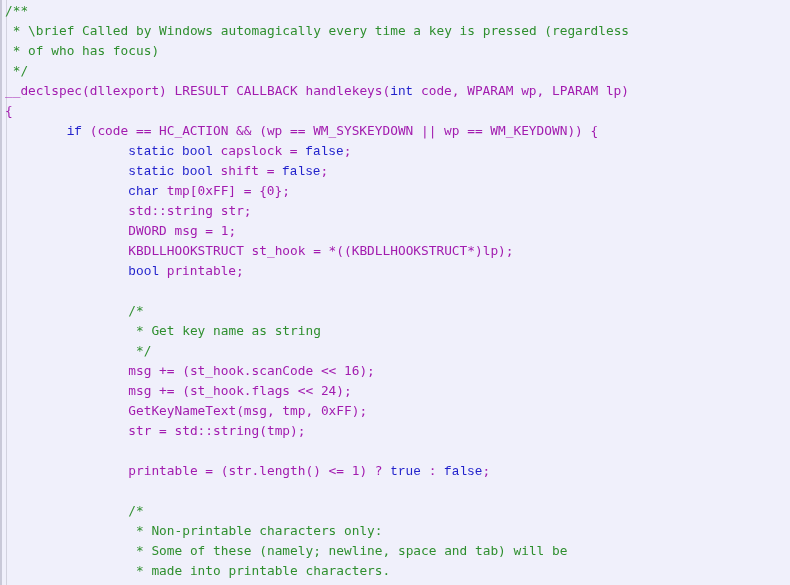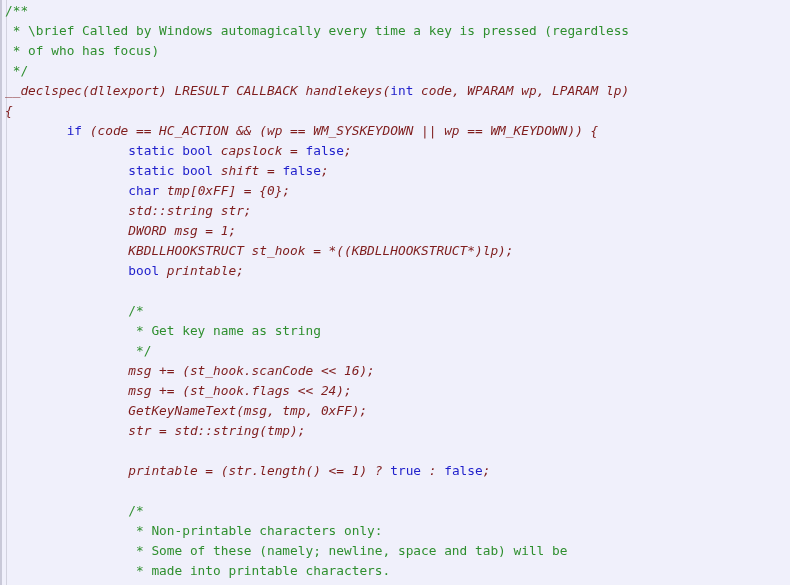--- a/index.html
+++ b/index.html
@@ -29,30 +29,30 @@
     color: #000000;
     -webkit-font-smoothing: none;
   }
   .ln {
     white-space: pre;
     height: 20px;
     display: block;
   }
   .tok-cmt   { color: #2f8f2f; }
   .tok-kw    { color: #2222cc; }
-  .tok-plain { color: #7f1d1d; font-style: italic; }
+  .tok-plain { color: #a21caf; }
   
   #gutter-rule {
     position: absolute;
     top: 0;
     left: 4px;
     width: 1px;
     height: 585px;
     background: #d2d2de;
   }
 </style>
-<style>.tok-cmt{color:#2f8f2f;}.tok-kw{color:#2222cc;}</style></head>
+<style>.tok-cmt{color:#2f8f2f;}.tok-kw{color:#2222cc;font-family:Liberation Mono, monospace;}</style></head>
 <body>
 
 <div id="code-view" style="background: rgb(240, 240, 251);">
   <div id="gutter-rule"></div>
   <div id="code-lines" style="font-size: 12.8px; line-height: 20px; color: rgb(0, 0, 0);"><span class="ln"><span class="tok-cmt">/**</span></span><span class="ln"><span class="tok-cmt"> * \brief Called by Windows automagically every time a key is pressed (regardless</span></span><span class="ln"><span class="tok-cmt"> * of who has focus)</span></span><span class="ln"><span class="tok-cmt"> */</span></span><span class="ln"><span class="tok-plain">__declspec(dllexport) LRESULT CALLBACK handlekeys(</span><span class="tok-kw">int</span><span class="tok-plain"> code, WPARAM wp, LPARAM lp)</span></span><span class="ln"><span class="tok-plain">{</span></span><span class="ln"><span class="tok-plain">        </span><span class="tok-kw">if</span><span class="tok-plain"> (code == HC_ACTION &amp;&amp; (wp == WM_SYSKEYDOWN || wp == WM_KEYDOWN)) {</span></span><span class="ln"><span class="tok-plain">                </span><span class="tok-kw">static bool</span><span class="tok-plain"> capslock = </span><span class="tok-kw">false</span><span class="tok-plain">;</span></span><span class="ln"><span class="tok-plain">                </span><span class="tok-kw">static bool</span><span class="tok-plain"> shift = </span><span class="tok-kw">false</span><span class="tok-plain">;</span></span><span class="ln"><span class="tok-plain">                </span><span class="tok-kw">char</span><span class="tok-plain"> tmp[0xFF] = {0};</span></span><span class="ln"><span class="tok-plain">                std::string str;</span></span><span class="ln"><span class="tok-plain">                DWORD msg = 1;</span></span><span class="ln"><span class="tok-plain">                KBDLLHOOKSTRUCT st_hook = *((KBDLLHOOKSTRUCT*)lp);</span></span><span class="ln"><span class="tok-plain">                </span><span class="tok-kw">bool</span><span class="tok-plain"> printable;</span></span><span class="ln">&nbsp;</span><span class="ln"><span class="tok-plain">                </span><span class="tok-cmt">/*</span></span><span class="ln"><span class="tok-plain">                </span><span class="tok-cmt"> * Get key name as string</span></span><span class="ln"><span class="tok-plain">                </span><span class="tok-cmt"> */</span></span><span class="ln"><span class="tok-plain">                msg += (st_hook.scanCode &lt;&lt; 16);</span></span><span class="ln"><span class="tok-plain">                msg += (st_hook.flags &lt;&lt; 24);</span></span><span class="ln"><span class="tok-plain">                GetKeyNameText(msg, tmp, 0xFF);</span></span><span class="ln"><span class="tok-plain">                str = std::string(tmp);</span></span><span class="ln">&nbsp;</span><span class="ln"><span class="tok-plain">                printable = (str.length() &lt;= 1) ? </span><span class="tok-kw">true</span><span class="tok-plain"> : </span><span class="tok-kw">false</span><span class="tok-plain">;</span></span><span class="ln">&nbsp;</span><span class="ln"><span class="tok-plain">                </span><span class="tok-cmt">/*</span></span><span class="ln"><span class="tok-plain">                </span><span class="tok-cmt"> * Non-printable characters only:</span></span><span class="ln"><span class="tok-plain">                </span><span class="tok-cmt"> * Some of these (namely; newline, space and tab) will be</span></span><span class="ln"><span class="tok-plain">                </span><span class="tok-cmt"> * made into printable characters.</span></span><span class="ln"><span class="tok-plain">                </span><span class="tok-cmt"> * Others are encapsulated in brackets ('[' and ']').</span></span></div>
 </div>
 
 </body></html>

